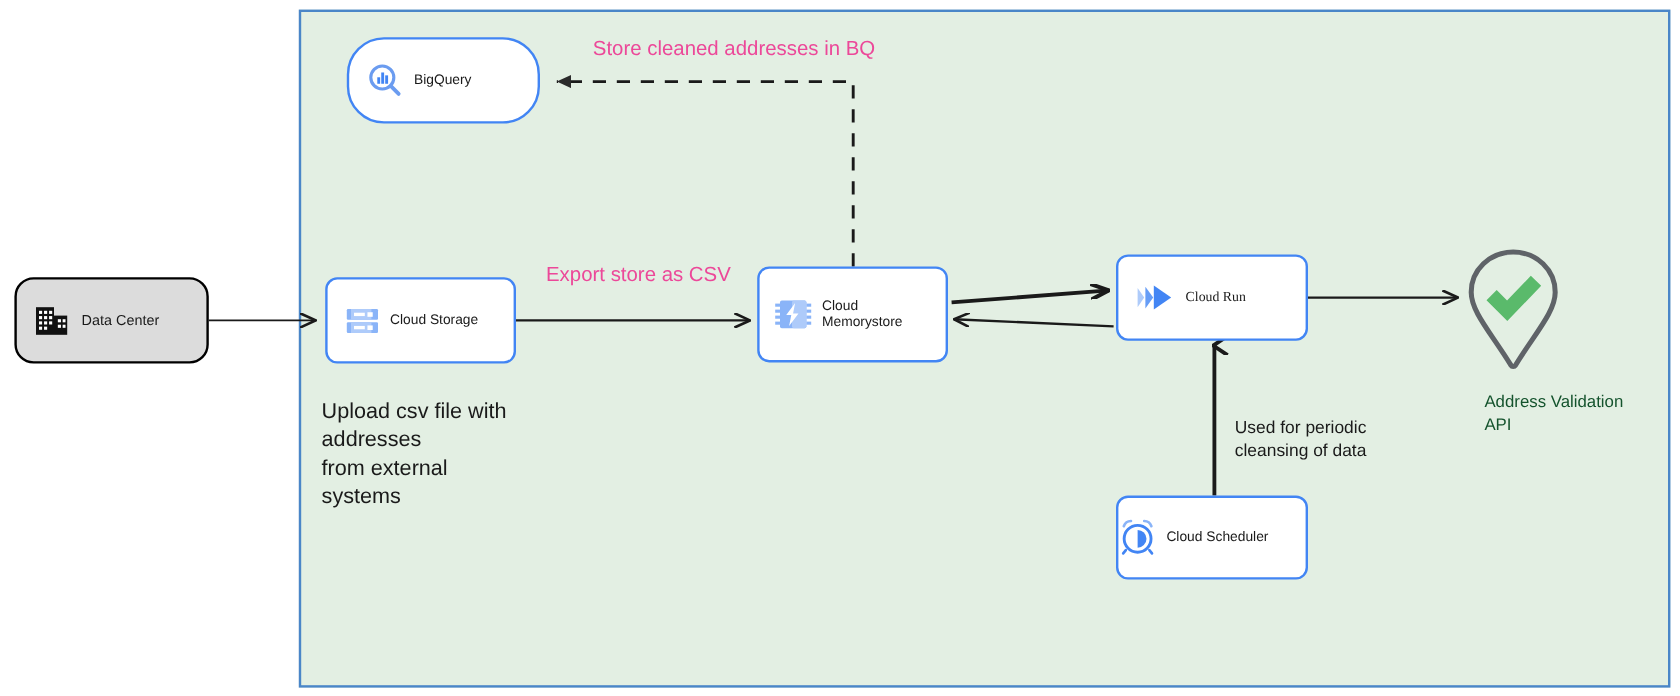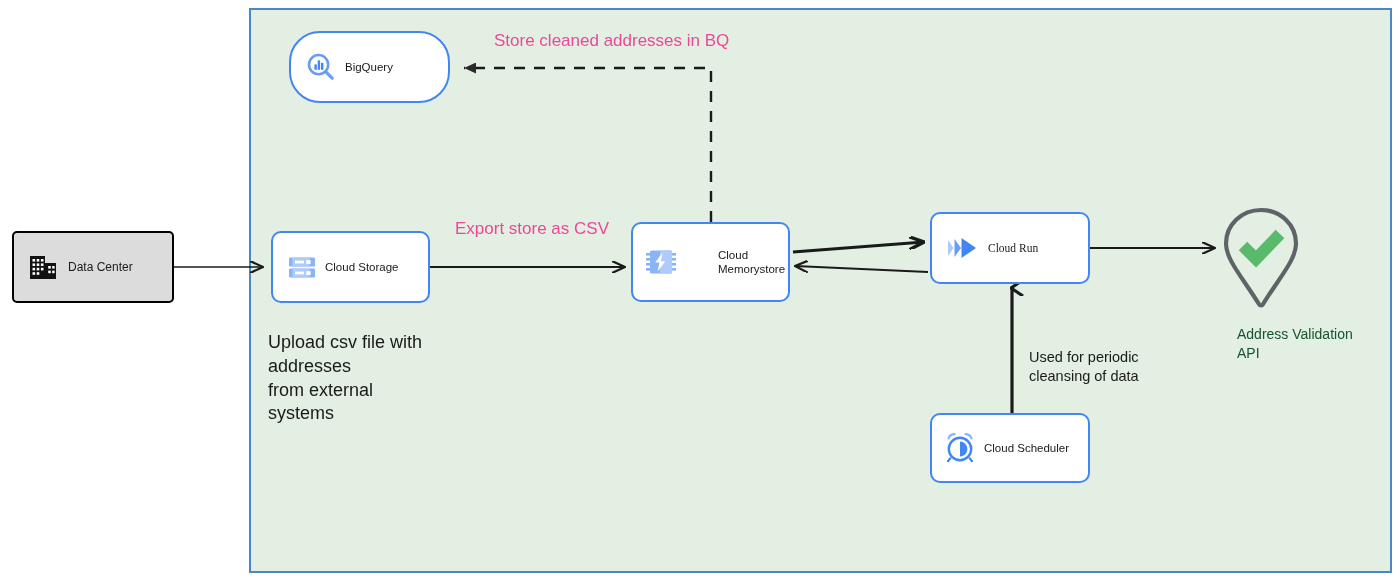--- a/index.html
+++ b/index.html
@@ -35,21 +35,21 @@
     position: absolute;
     display: flex;
     align-items: center;
     border-radius: 10px;
     background: #ffffff;
     border: 2px solid #4285f4;
   }
   .node.onprem {
     background: #dcdcdc;
     border: 2px solid #000000;
-    border-radius: 5px;
+    border-radius: 16px;
   }
   .node .ico {
     flex: 0 0 auto;
     display: flex;
     align-items: center;
     justify-content: center;
   }
   .node .lbl {
     flex: 1 1 auto;
     font-size: 11.5px;
@@ -191,21 +191,21 @@
           <rect x="27" y="7" width="4" height="2.6"></rect>
           <rect x="27" y="12" width="4" height="2.6"></rect>
           <rect x="27" y="17" width="4" height="2.6"></rect>
           <rect x="27" y="22" width="4" height="2.6"></rect>
         </g>
         <rect x="5" y="4.5" width="22" height="23" rx="1.5" fill="#8ab4f8"></rect>
         <rect x="15" y="4.5" width="12" height="23" rx="1.5" fill="#aecbfa"></rect>
         <path d="M17.6,6.5 L10.2,16.6 L14.4,16.6 L12.6,25.6 L20.4,15.2 L15.9,15.2 Z" fill="#ffffff"></path>
       </svg>
     </span>
-    <span class="lbl" style="white-space:pre-line;margin-left:33px;">Cloud
+    <span class="lbl" style="white-space:pre-line;">Cloud
 Memorystore</span>
   </div>
 
   <div class="node" style="left:289px; top:31px; width:161px; height:72px; padding:0 14px;border-radius:31px;">
     <span class="ico" style="width:32px; height:32px; margin-right:8px;">
       <svg width="32" height="32" viewBox="0 0 32 32" xmlns="http://www.w3.org/2000/svg">
         <circle cx="13.6" cy="13.6" r="9.6" fill="none" stroke="#6b9cf0" stroke-width="2.6"></circle>
         <g fill="#4285f4">
           <rect x="9.4" y="13.4" width="2.4" height="5.4"></rect>
           <rect x="12.7" y="9.4" width="2.4" height="9.4"></rect>
@@ -221,21 +221,21 @@
     <span class="ico" style="width:34px; height:30px; margin-right:8px;">
       <svg width="34" height="30" viewBox="0 0 34 30" xmlns="http://www.w3.org/2000/svg">
         <path d="M2,7 L2,23 L7.5,15 Z" fill="#aecbfa"></path>
         <path d="M8.5,6 L8.5,24 L15,15 Z" fill="#669df6"></path>
         <path d="M15.5,5 L15.5,25 L30,15 Z" fill="#4285f4"></path>
       </svg>
     </span>
     <span class="lbl">Cloud Run</span>
   </div>
 
-  <div class="node" style="left:930px; top:413px; width:160px; height:70px; padding:0 12px;">
+  <div class="node" style="left:930px; top:413px; width:160px; height:70px; padding:0 0;">
     <span class="ico" style="width:32px; height:32px; margin-right:8px;">
       <svg width="32" height="32" viewBox="0 0 32 32" xmlns="http://www.w3.org/2000/svg">
         <path d="M4.5,6.5 A6.5,6.5 0 0,1 10.5,2.2" fill="none" stroke="#8ab4f8" stroke-width="2.2" stroke-linecap="round"></path>
         <path d="M27.5,6.5 A6.5,6.5 0 0,0 21.5,2.2" fill="none" stroke="#8ab4f8" stroke-width="2.2" stroke-linecap="round"></path>
         <line x1="6.2" y1="26.4" x2="4.0" y2="29.2" stroke="#4285f4" stroke-width="2.2" stroke-linecap="round"></line>
         <line x1="25.8" y1="26.4" x2="28.0" y2="29.2" stroke="#4285f4" stroke-width="2.2" stroke-linecap="round"></line>
         <circle cx="16" cy="17" r="11.2" fill="none" stroke="#4285f4" stroke-width="2.4"></circle>
         <path d="M16,9.6 A7.4,7.4 0 0,1 16,24.4 L16,17 Z" fill="#4285f4"></path>
       </svg>
     </span>

